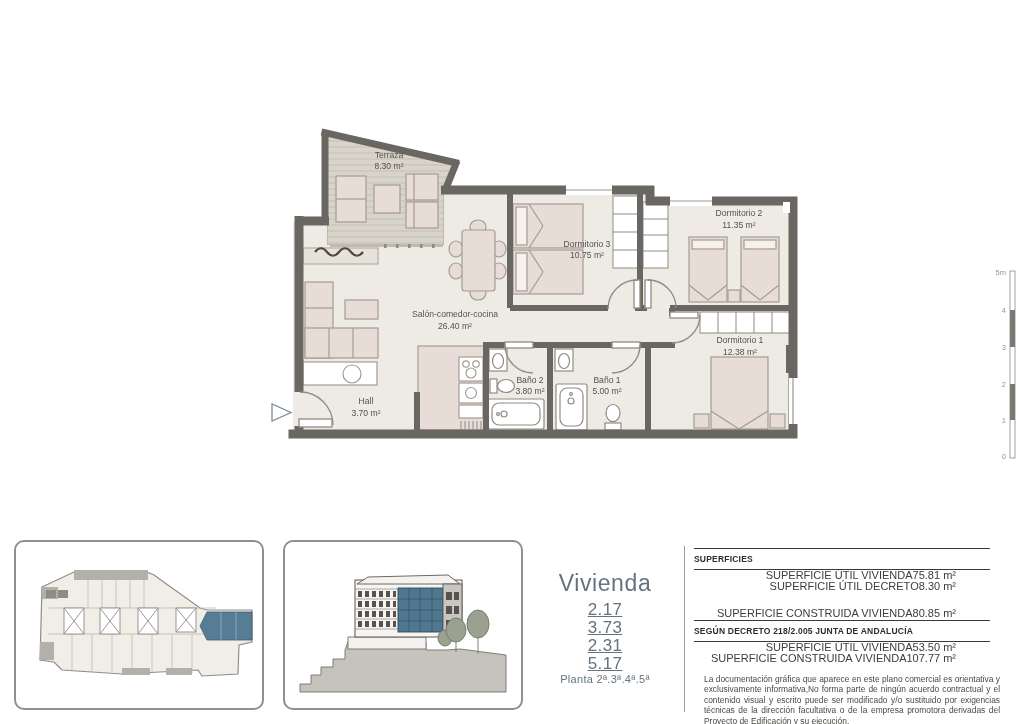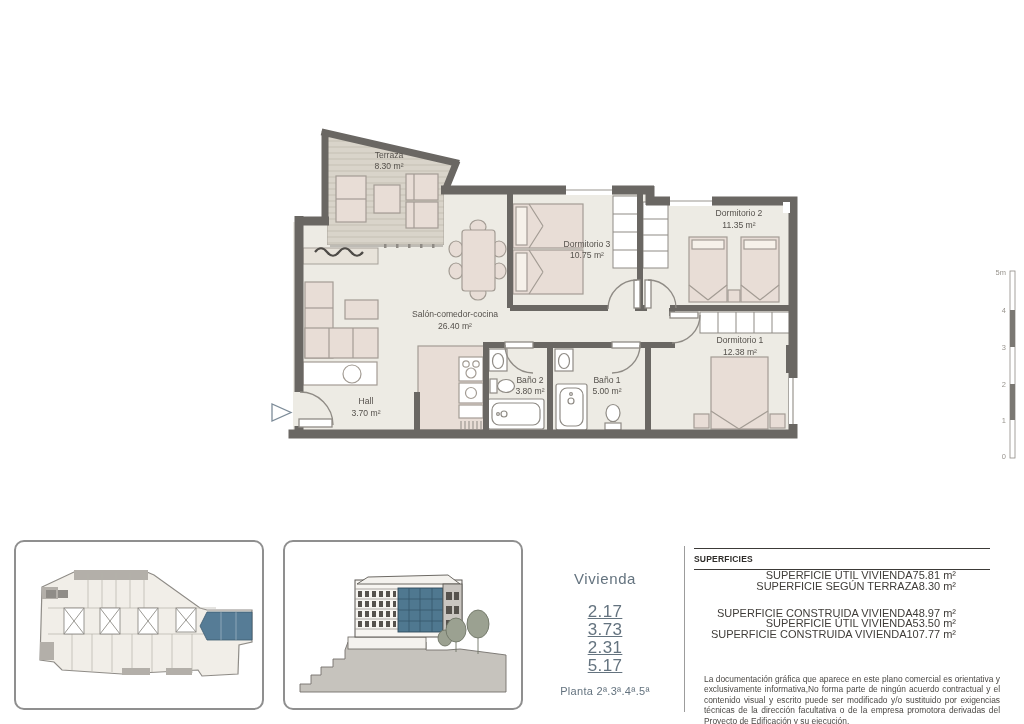--- a/index.html
+++ b/index.html
@@ -10,23 +10,23 @@
   svg text{font-family:"Liberation Sans","DejaVu Sans",sans-serif;}
   .room-name,.room-area{font-size:8.6px;fill:#56524d;}
   .scale-num{font-size:7.5px;fill:#98948e;}
   
   .thumb{position:absolute;top:540px;height:170px;border:2px solid #8f8f8f;border-radius:10px;
          box-sizing:border-box;background:#fff;overflow:hidden;}
   .thumb.key{left:14px;width:250px;}
   .thumb.elev{left:283px;width:240px;}
   
   .unit-info{position:absolute;left:543px;top:570px;width:124px;text-align:center;color:#64737f;}
-  .viv-title{font-size:15px;letter-spacing:0.6px;margin-bottom:16px;}
+  .viv-title{font-size:23px;letter-spacing:0.6px;margin-bottom:4px;}
   .viv-num{font-size:17px;line-height:18px;letter-spacing:0.4px;text-decoration:underline;}
-  .viv-floor{font-size:11px;margin-top:10px;letter-spacing:0.3px;}
+  .viv-floor{font-size:11px;letter-spacing:0.3px;}
   .vdivider{position:absolute;left:684px;top:546px;height:166px;border-left:1px solid #9c9c9c;}
   
   .tbl{position:absolute;left:694px;top:548px;width:296px;color:#3f3c38;}
   .t-head{font-size:8.5px;font-weight:bold;color:#2f2d2a;border-top:1.5px solid #3c3a37;
           border-bottom:1.5px solid #3c3a37;padding:5px 0;letter-spacing:0.2px;}
   .t-row{display:flex;justify-content:flex-end;font-size:11px;line-height:10.8px;}
   .t-row .val{padding-right:34px;}
   .t-gap{height:16px;}
   .t-head.decree{margin-top:2px;}
   .disclaimer{position:absolute;left:694px;top:664px;width:296px;margin:10px;font-size:8.4px;
@@ -368,28 +368,29 @@
 
 <div class="vdivider"></div>
 
 <div class="tbl">
   <div class="t-head">SUPERFICIES</div>
   <div class="t-row">
     <span>SUPERFICIE ÚTIL VIVIENDA</span>
     <span class="val">75.81 m²</span>
   </div>
   <div class="t-row">
-    <span>SUPERFICIE SEGÚN TERRAZA</span>
+    <span>SUPERFICIE ÚTIL DECRETO</span>
     <span class="val">8.30 m²</span>
   </div>
   <div class="t-gap"></div>
   <div class="t-row">
     <span>SUPERFICIE CONSTRUIDA VIVIENDA</span>
-    <span class="val">48.97 m²</span>
-  </div>
+    <span class="val">80.85 m²</span>
+  </div>
+  <div class="t-head decree">SEGÚN DECRETO 218/2.005 JUNTA DE ANDALUCÍA</div>
   <div class="t-row">
     <span>SUPERFICIE ÚTIL VIVIENDA</span>
     <span class="val">53.50 m²</span>
   </div>
   <div class="t-row">
     <span>SUPERFICIE CONSTRUIDA VIVIENDA</span>
     <span class="val">107.77 m²</span>
   </div>
 </div>
 

